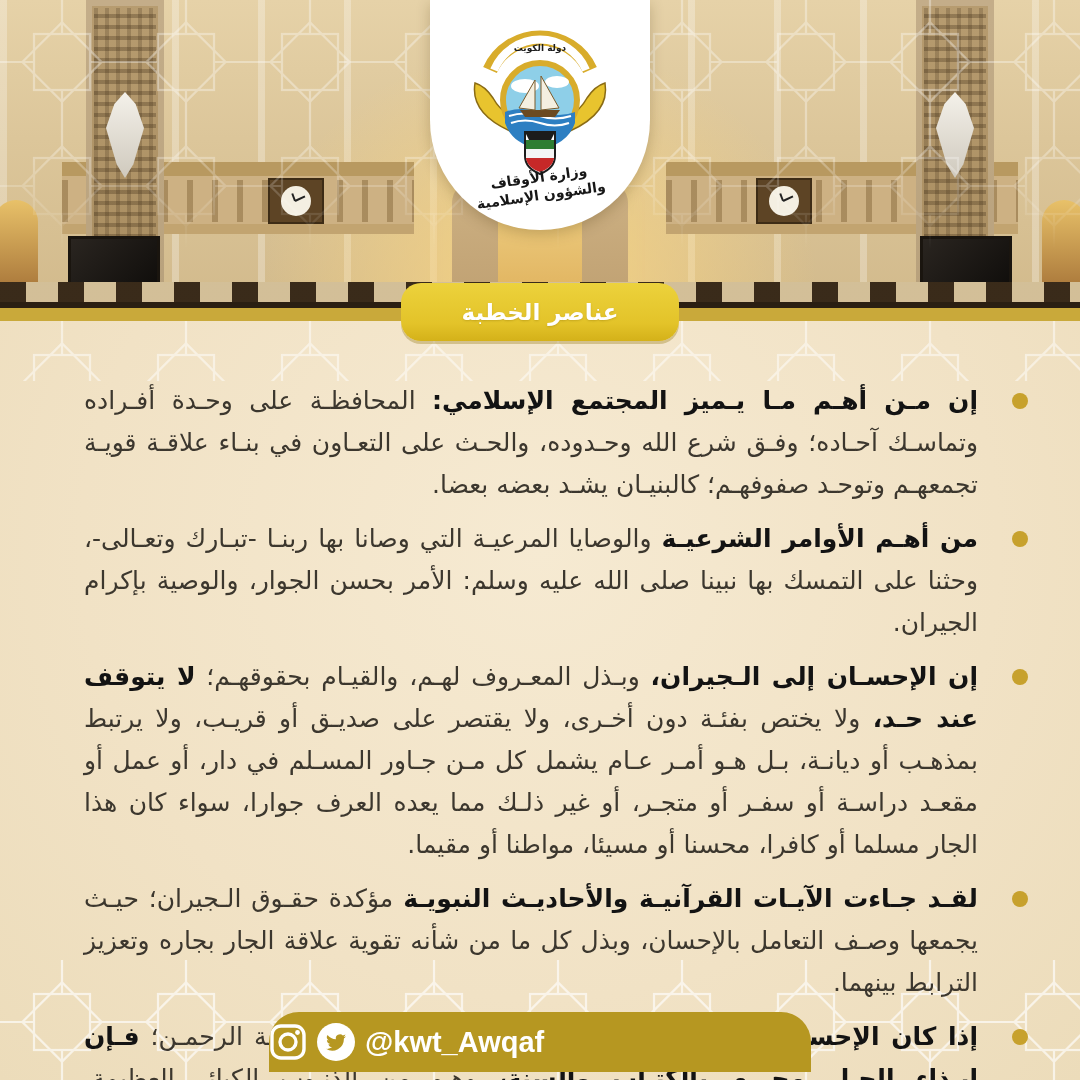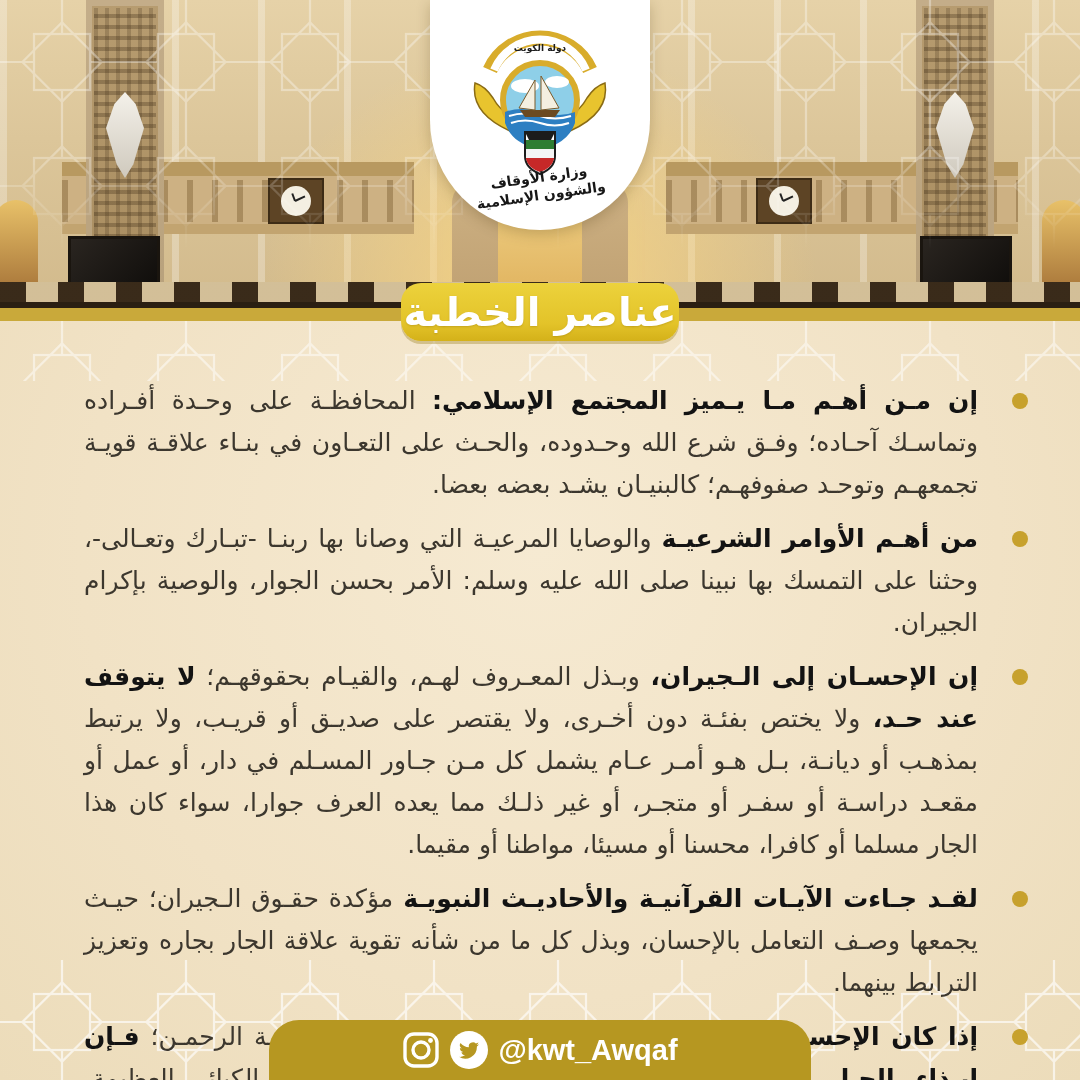--- a/index.html
+++ b/index.html
@@ -72,33 +72,33 @@
   .emblem{margin-top:28px;}
   .ministry-callig{position:absolute;bottom:26px;left:50%;transform:translateX(-50%) rotate(-8deg);
      width:150px;text-align:center;font-size:14px;line-height:1.25;font-weight:700;color:#171717;direction:rtl;}
 
   
   .banner{position:absolute;top:283px;left:50%;transform:translateX(-50%);
      width:278px;height:58px;border-radius:20px;z-index:5;
      background:linear-gradient(180deg,#ecd23c 0%,#e3c329 70%,#d4b119 100%);
      box-shadow:0 3px 0 rgba(150,120,20,.35);
      display:flex;align-items:center;justify-content:center;}
-  .banner-title{color:#fff;font-size:40px;font-weight:700;direction:rtl;text-shadow:0 1px 2px rgba(120,90,0,.25);}
+  .banner-title{color:#fff;font-size:23px;font-weight:700;direction:rtl;text-shadow:0 1px 2px rgba(120,90,0,.25);}
 
   
   .content{position:absolute;top:368px;right:50px;left:72px;direction:rtl;z-index:3;}
   .item{position:relative;padding-right:40px;margin-bottom:11px;}
   .bullet{position:absolute;right:2px;top:13px;width:16px;height:16px;border-radius:50%;background:#c7a12d;}
   .itext{margin:12px;font-size:25px;line-height:42px;color:#3c372e;text-align:justify;text-justify:inter-word;}
   .itext b{color:#131313;font-weight:700;}
 
   
-  .footer{position:absolute;bottom:0;left:50%;transform:translateX(-50%);
+  .footer{position:absolute;bottom:8px;left:50%;transform:translateX(-50%);
      width:542px;height:60px;border-radius:30px 30px 0 0;background:#b69721;z-index:6;
-     display:flex;align-items:center;justify-content:center;gap:28px;direction:ltr;}
+     display:flex;align-items:center;justify-content:space-between;gap:28px;direction:ltr;}
   .social-group{display:flex;align-items:center;gap:10px;color:#fff;
      font-family:"Liberation Sans",sans-serif;font-weight:700;font-size:29px;}
   .sicon{display:block;}
 </style>
 </head>
 <body>
 
 <div class="canvas">
 
   <div class="photo">

